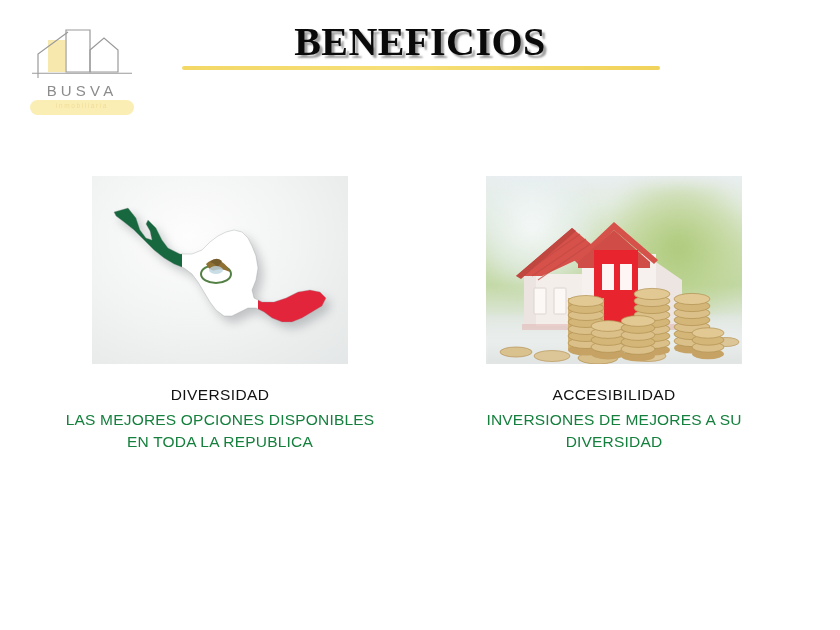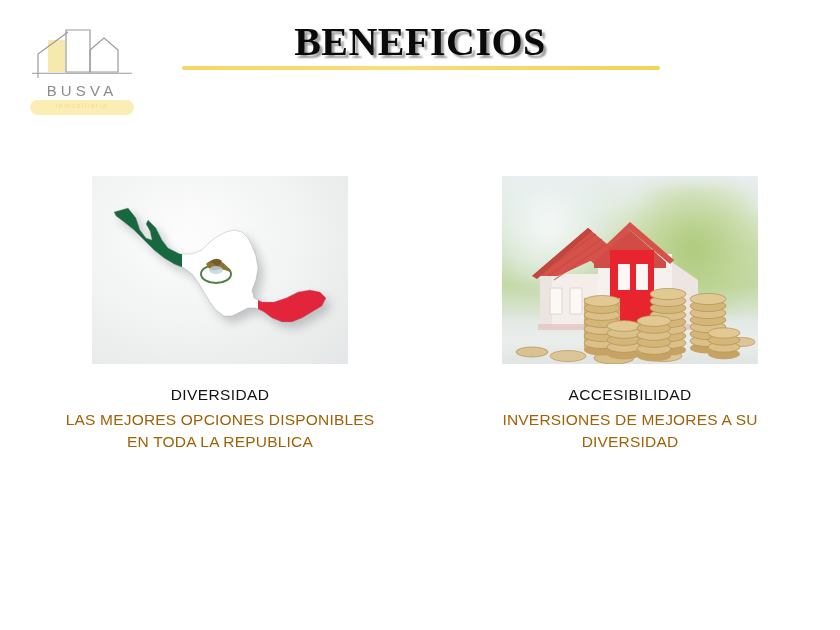--- a/index.html
+++ b/index.html
@@ -94,21 +94,21 @@
     background: linear-gradient(to right, #f3d866, #f7df78 45%, #f0d35a);
     border-radius: 2px;
   }
 
   
   .col {
     position: absolute;
     top: 176px;
   }
   .col-left  { left: 20px;  width: 400px; }
-  .col-right { left: 430px; width: 400px; }
+  .col-right { left: 414px; width: 400px; }
 
   .photo {
     position: relative;
     width: 256px;
     height: 188px;
     margin: 0 auto;
     overflow: hidden;
     background: #eceeed;
   }
 
@@ -184,21 +184,21 @@
     font-weight: normal;
     letter-spacing: 0.4px;
     color: #121212;
     font-family: "Liberation Sans", sans-serif;
   }
   .cap-body {
     margin-top: 5px;
     text-align: center;
     font-size: 15.5px;
     line-height: 1.42;
-    color: #a16207;
+    color: #15803d;
     font-weight: 400;
     letter-spacing: 0.2px;
     font-family: "Liberation Sans", sans-serif;
   }
   .cap-body-line { display: block; }
 </style>
 </head>
 <body>
 
 <div class="slide">

